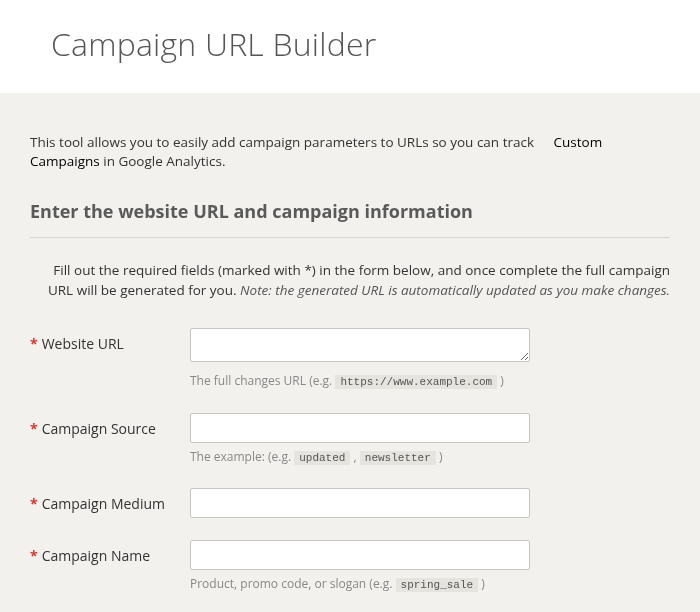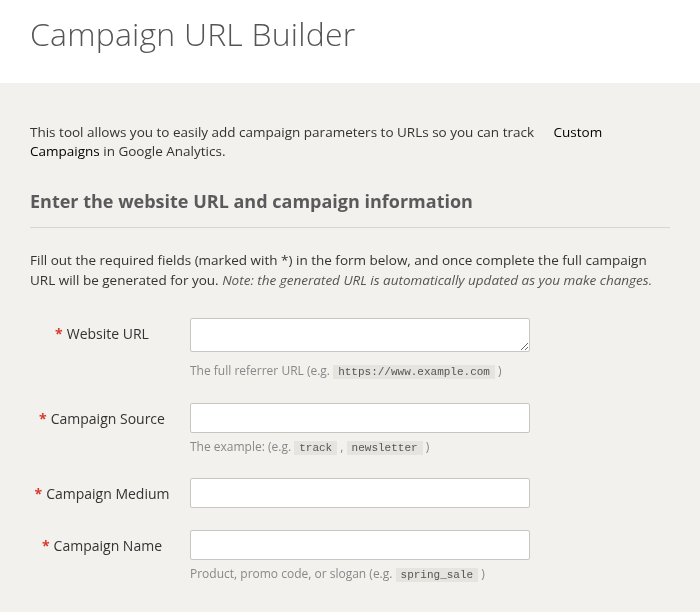--- a/index.html
+++ b/index.html
@@ -4,21 +4,22 @@
 <style>
   * { box-sizing: border-box; }
   html, body { margin: 0; padding: 0; }
   body {
     font-family: "Open Sans", "Helvetica Neue", Arial, sans-serif;
     color: #333;
     background: #fff;
     width: 700px;
   }
   .header-area {
-    padding: 12px 30px 28px 30px;
+    padding: 22px 30px 28px 30px;
+    margin-left: 21px;
   }
   .page-title {
     font-size: 32px;
     font-weight: 300;
     color: #555;
     margin: 0;
     letter-spacing: 0.2px;
   }
   .content-area {
     background: #f2f1ee;
@@ -44,33 +45,34 @@
   .divider {
     border: none;
     border-top: 1px solid #d8d6d1;
     margin: 0 0 22px 0;
   }
   .form-intro {
     font-size: 13.5px;
     color: #333;
     line-height: 1.5;
     margin: 0 0 28px 0;
+    text-align: right;
   }
   .form-intro em {
     font-style: italic;
     color: #555;
   }
   .field-row {
     display: flex;
     align-items: flex-start;
     margin-bottom: 22px;
   }
   .field-label-col {
     width: 160px;
-    text-align: center;
+    text-align: left;
     padding-top: 6px;
     padding-right: 16px;
     font-size: 14px;
     color: #333;
     flex-shrink: 0;
   }
   .req {
     color: #d9372b;
     font-weight: bold;
     margin-right: 4px;
@@ -132,33 +134,33 @@
     <span>Fill out the required fields (marked with *) in the form below, and once complete the full campaign URL will be generated for you. </span><em>Note: the generated URL is automatically updated as you make changes.</em>
   </p>
 
   <div class="field-row">
     <div class="field-label-col">
       <span class="req">*</span><span>Website URL</span>
     </div>
     <div class="field-input-col">
       <textarea value="" style=""></textarea>
       <div class="hint">
-        <span>The full referrer URL (e.g. </span><code>https://www.example.com</code><span> )</span>
+        <span>The full changes URL (e.g. </span><code>https://www.example.com</code><span> )</span>
       </div>
     </div>
   </div>
 
   <div class="field-row">
     <div class="field-label-col">
       <span class="req">*</span><span>Campaign Source</span>
     </div>
     <div class="field-input-col">
       <input type="text" value="" style="">
       <div class="hint">
-        <span>The example: (e.g. </span><code>track</code><span> , </span><code>newsletter</code><span> )</span>
+        <span>The example: (e.g. </span><code>updated</code><span> , </span><code>newsletter</code><span> )</span>
       </div>
     </div>
   </div>
 
   <div class="field-row">
     <div class="field-label-col">
       <span class="req">*</span><span>Campaign Medium</span>
     </div>
     <div class="field-input-col">
       <input type="text" value="" style="">

